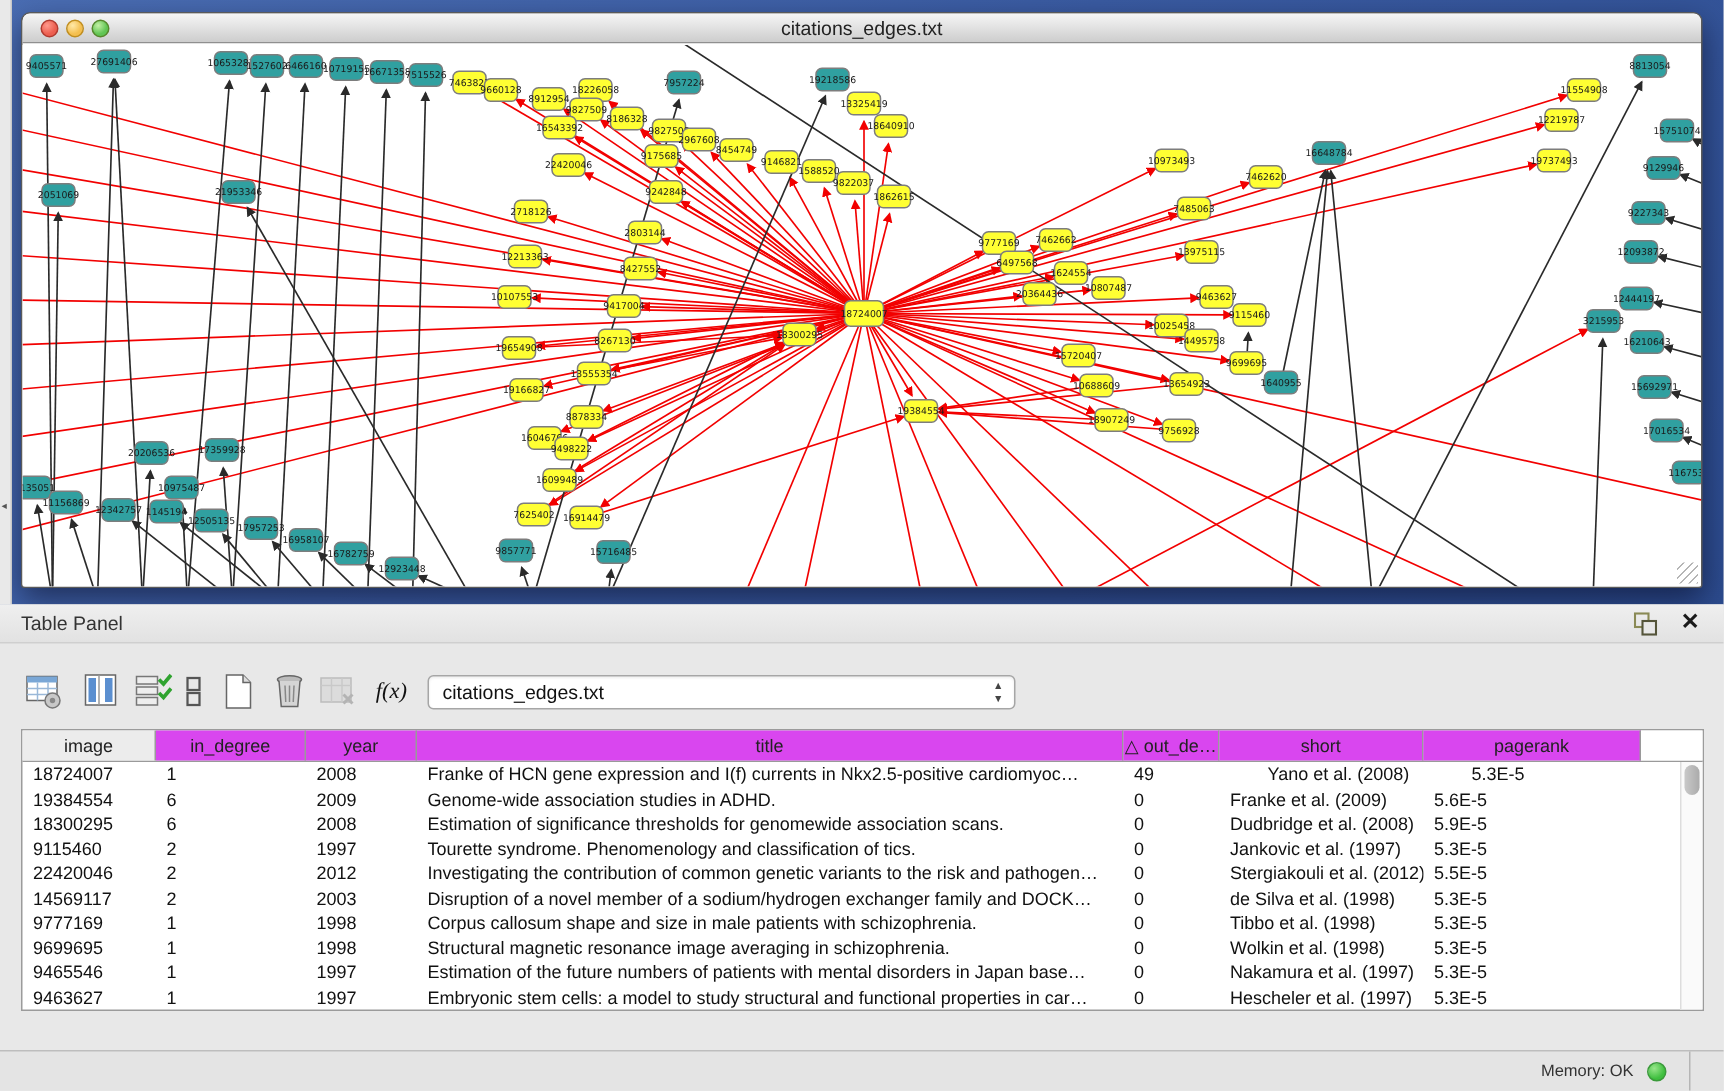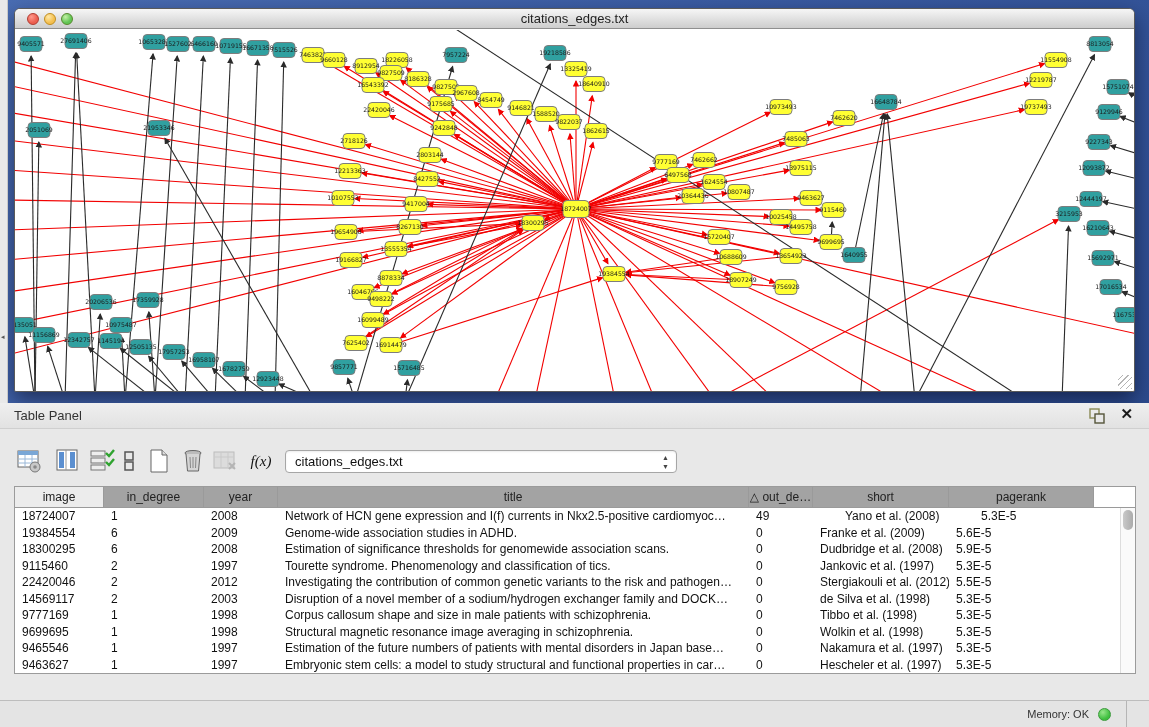--- a/index.html
+++ b/index.html
@@ -49,21 +49,21 @@
     background:#fff; border:1px solid #a6a6a6; border-radius:4px;
     font-size:13px; color:#111; line-height:21px; padding-left:9px; cursor:pointer;
     box-shadow:inset 0 1px 2px rgba(0,0,0,0.08); }
   #table-select .arrows { position:absolute; right:7px; top:2px; font-size:7px; color:#444;
     line-height:9px; text-align:center; }
 
   
   #data-table { position:absolute; left:14px; top:83px; width:1122px; height:188px;
     background:#fff; border:1px solid #9b9b9b; font-size:12px; color:#111; }
   #thead { display:flex; height:21px; border-bottom:1px solid #9a9a9a; }
-  .th { border-right:1px solid #9a9a9a; background:#a3a3a3; text-align:center;
+  .th { border-right:1px solid #9a9a9a; background:#d946ef; text-align:center;
     line-height:20px; font-size:12px; color:#222; overflow:hidden; white-space:nowrap; cursor:pointer; }
   .th.gray { background:#ececec; }
   .tr { display:flex; height:16.5px; line-height:16.5px; cursor:default; }
   .td { padding-left:7px; overflow:hidden; white-space:nowrap; }
   #vscroll { position:absolute; right:0; top:21px; width:15px; bottom:0;
     background:#fafafa; border-left:1px solid #ddd; }
   #vscroll .thumb { position:absolute; left:2px; top:2px; width:10px; height:20px;
     background:linear-gradient(90deg,#c9c9c9,#ababab); border-radius:5px; }
 
   
@@ -739,21 +739,21 @@
         <div class="th" style="width: 64px;">△ out_de…</div>
         <div class="th" style="width: 136px;">short</div>
         <div class="th" style="width: 145px;">pagerank</div>
         <div class="th" style="flex: 1 1 0%; background: rgb(255, 255, 255); border-right: none;"></div>
       </div>
     <div id="tbody">
         <div class="tr">
           <div class="td" style="width: 89px;">18724007</div>
           <div class="td" style="width: 100px;">1</div>
           <div class="td" style="width: 74px;">2008</div>
-          <div class="td" style="width: 471px;">Network of HCN gene expression and I(f) currents in Nkx2.5-positive cardiomyoc…</div>
+          <div class="td" style="width: 471px;">Franke of HCN gene expression and I(f) currents in Nkx2.5-positive cardiomyoc…</div>
           <div class="td" style="width: 64px;">49</div>
           <div class="td" style="width: 136px; margin-left: 25px;">Yano et al. (2008)</div>
           <div class="td" style="width: 145px;">5.3E-5</div>
         </div>
         <div class="tr">
           <div class="td" style="width: 89px;">19384554</div>
           <div class="td" style="width: 100px;">6</div>
           <div class="td" style="width: 74px;">2009</div>
           <div class="td" style="width: 471px;">Genome-wide association studies in ADHD.</div>
           <div class="td" style="width: 64px;">0</div>

